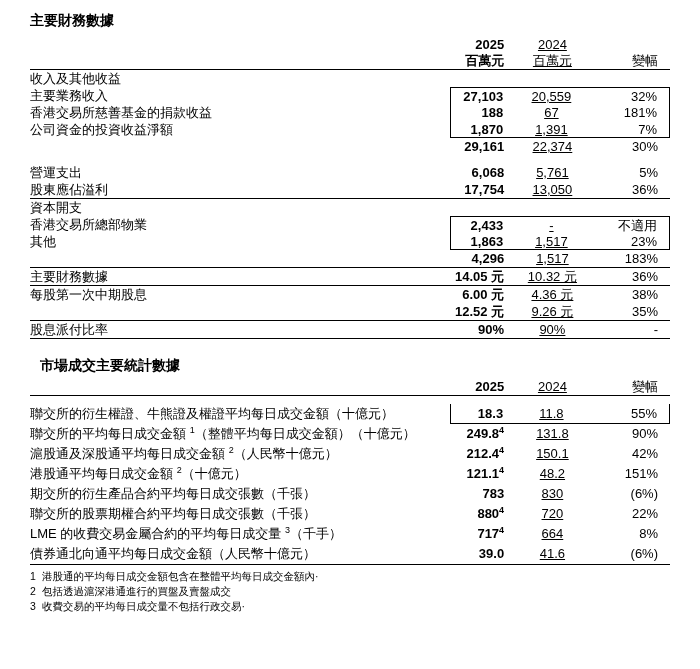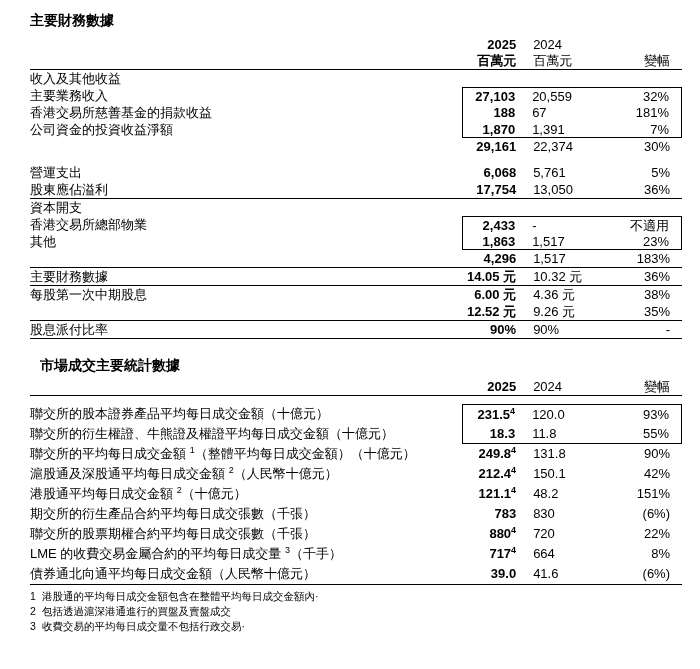--- a/index.html
+++ b/index.html
@@ -1,29 +1,29 @@
 <!DOCTYPE html>
 <html><head>
 <meta charset="utf-8">
 <style>
   html,body{margin:0;padding:0;background:#fff;}
   .page{
     width:700px;height:668px;box-sizing:border-box;overflow:hidden;
-    padding:12px 18px 0 30px;background:#fff;color:#000;
+    padding:12px 30px 0 30px;background:#fff;color:#000;
     font-family:"Liberation Sans","DejaVu Sans",sans-serif;
   }
   .title{font-size:14px;font-weight:bold;line-height:17px;margin:0 0 6px 0;}
   .title2{margin-top:18px;margin-bottom:4px;margin-left:10px;}
   .row{display:flex;height:17px;line-height:17px;font-size:13px;}
   .row2{height:20px;line-height:20px;}
   .row .lbl{flex:1;white-space:nowrap;overflow:hidden;}
   .vals{width:218px;display:flex;flex-shrink:0;gap:13px;}
   .c{box-sizing:border-box;white-space:nowrap;}
   .c1{width:64px;text-align:right;padding-right:4px;font-weight:bold;}
-  .c2{width:76px;text-align:left;padding-right:4px;}
+  .c2{width:76px;text-align:center;padding-right:4px;text-decoration:underline;}
   .c3{width:78px;text-align:right;padding-right:12px;}
   .box{border-left:1px solid #000;border-right:1px solid #000;}
   .box-top{border-top:1px solid #000;}
   .box-bottom{border-bottom:1px solid #000;}
   .bline{border-bottom:1px solid #000;}
   .spacer{height:9px;}
   .spacer-sm{height:8px;}
   .t1head{height:34px;border-bottom:1px solid #000;}
   .t1head .hcol{display:flex;flex-direction:column;justify-content:flex-end;line-height:16px;}
   .t2head{height:17px;border-bottom:1px solid #000;}
@@ -180,28 +180,20 @@
       <div class="c c1 b">2025</div>
       <div class="c c2">2024</div>
       <div class="c c3">變幅</div>
     </div>
   </div>
 
   <div class="spacer-sm"></div>
 
   <div id="t2-rows">
       <div class="row row2">
-        <div class="lbl">聯交所的股本證券產品平均每日成交金額（十億元）</div>
-        <div class="vals box box-top">
-          <div class="c c1">231.5<sup>4</sup></div>
-          <div class="c c2">120.0</div>
-          <div class="c c3">93%</div>
-        </div>
-      </div>
-      <div class="row row2">
         <div class="lbl">聯交所的衍生權證、牛熊證及權證平均每日成交金額（十億元）</div>
         <div class="vals box box-bottom">
           <div class="c c1">18.3</div>
           <div class="c c2">11.8</div>
           <div class="c c3">55%</div>
         </div>
       </div>
       <div class="row row2">
         <div class="lbl">聯交所的平均每日成交金額 <sup>1</sup>（整體平均每日成交金額）（十億元）</div>
         <div class="vals">

